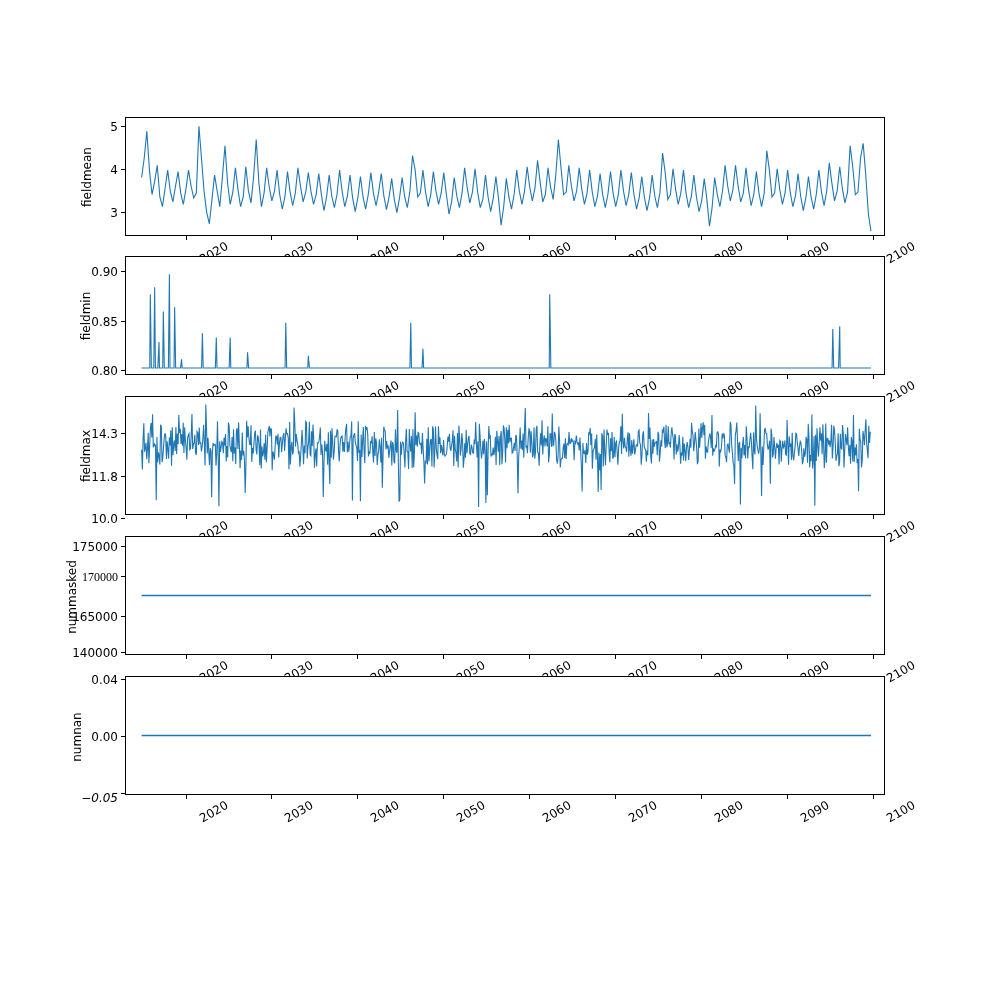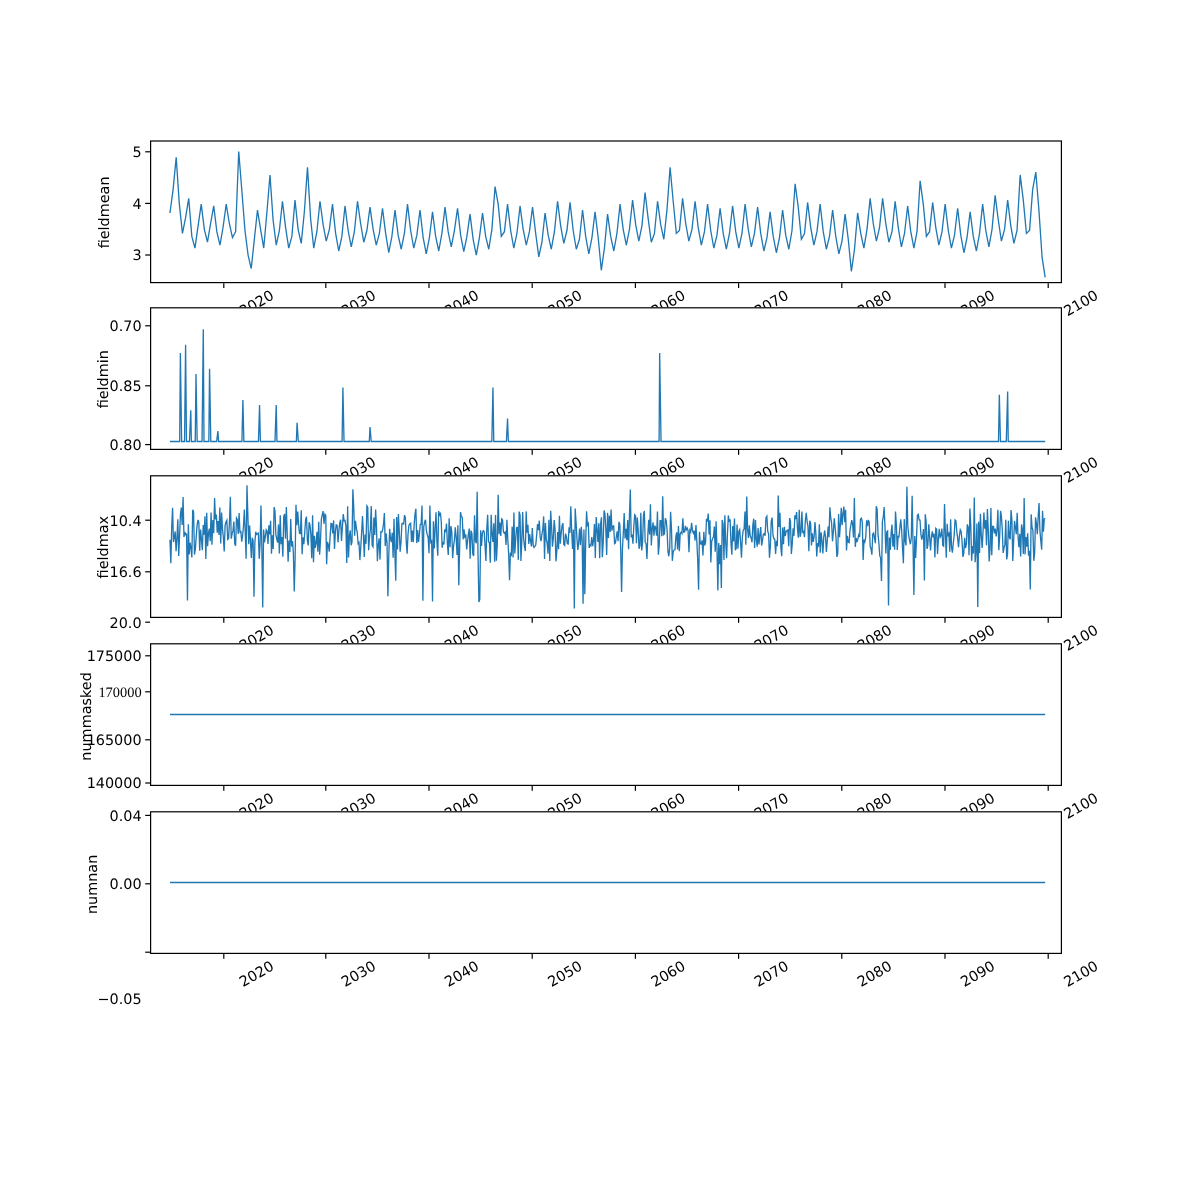--- a/index.html
+++ b/index.html
@@ -63,21 +63,21 @@
   <div class="xtick-rot" style="left:794px;top:239px;">2090</div>
   <div class="xtick-mark" style="left:873px;top:236px;"></div>
   <div class="xtick-rot" style="left:880px;top:239px;">2100</div>
 
   <div class="panel" style="left:125px;top:256px;width:760px;height:119px;">
     <svg viewBox="0 0 760 119" preserveAspectRatio="none">
       <polyline id="p2" fill="none" stroke="#1f77b4" stroke-width="1.1" points="15.67,112.83 16.48,112.83 17.30,112.83 18.11,112.83 18.92,112.83 19.73,112.83 20.55,112.83 21.36,112.83 22.17,112.83 22.98,112.83 23.80,112.83 24.38,37.90 25.42,112.83 26.23,112.83 27.05,112.83 27.86,112.83 28.73,30.85 29.48,112.83 30.30,112.83 31.11,112.83 31.92,112.83 33.08,86.39 33.55,112.83 34.36,112.83 35.17,112.83 35.98,112.83 36.80,112.83 37.43,55.53 38.42,112.83 39.23,112.83 40.05,112.83 40.86,112.83 41.67,112.83 42.48,112.83 43.53,17.63 44.11,112.83 44.92,112.83 45.73,112.83 46.55,112.83 47.36,112.83 48.17,112.83 48.75,51.13 49.80,112.83 50.61,112.83 51.42,112.83 52.23,112.83 53.05,112.83 53.86,112.83 54.67,112.83 55.72,104.01 56.30,112.83 57.11,112.83 57.92,112.83 58.73,112.83 59.55,112.83 60.36,112.83 61.17,112.83 61.98,112.83 62.80,112.83 63.61,112.83 64.42,112.83 65.23,112.83 66.05,112.83 66.86,112.83 67.67,112.83 68.48,112.83 69.30,112.83 70.11,112.83 70.92,112.83 71.73,112.83 72.55,112.83 73.36,112.83 74.17,112.83 74.98,112.83 75.80,112.83 76.61,77.57 77.42,112.83 78.23,112.83 79.05,112.83 79.86,112.83 80.67,112.83 81.48,112.83 82.30,112.83 83.11,112.83 83.92,112.83 84.73,112.83 85.55,112.83 86.36,112.83 87.17,112.83 87.98,112.83 88.80,112.83 89.61,112.83 90.54,81.98 91.23,112.83 92.05,112.83 92.86,112.83 93.67,112.83 94.48,112.83 95.30,112.83 96.11,112.83 96.92,112.83 97.74,112.83 98.55,112.83 99.36,112.83 100.17,112.83 100.99,112.83 101.80,112.83 102.61,112.83 103.42,112.83 104.47,81.98 105.05,112.83 105.86,112.83 106.67,112.83 107.49,112.83 108.30,112.83 109.11,112.83 109.92,112.83 110.74,112.83 111.55,112.83 112.36,112.83 113.17,112.83 113.99,112.83 114.80,112.83 115.61,112.83 116.42,112.83 117.24,112.83 118.05,112.83 118.86,112.83 119.67,112.83 120.49,112.83 121.30,112.83 121.88,96.96 122.92,112.83 123.74,112.83 124.55,112.83 125.36,112.83 126.17,112.83 126.99,112.83 127.80,112.83 128.61,112.83 129.42,112.83 130.24,112.83 131.05,112.83 131.86,112.83 132.67,112.83 133.49,112.83 134.30,112.83 135.11,112.83 135.92,112.83 136.74,112.83 137.55,112.83 138.36,112.83 139.17,112.83 139.99,112.83 140.80,112.83 141.61,112.83 142.42,112.83 143.24,112.83 144.05,112.83 144.86,112.83 145.67,112.83 146.49,112.83 147.30,112.83 148.11,112.83 148.92,112.83 149.74,112.83 150.55,112.83 151.36,112.83 152.17,112.83 152.99,112.83 153.80,112.83 154.61,112.83 155.42,112.83 156.24,112.83 157.05,112.83 157.86,112.83 158.67,112.83 159.49,112.83 160.18,66.99 161.11,112.83 161.92,112.83 162.74,112.83 163.55,112.83 164.36,112.83 165.17,112.83 165.99,112.83 166.80,112.83 167.61,112.83 168.42,112.83 169.24,112.83 170.05,112.83 170.86,112.83 171.67,112.83 172.49,112.83 173.30,112.83 174.11,112.83 174.92,112.83 175.74,112.83 176.55,112.83 177.36,112.83 178.17,112.83 178.99,112.83 179.80,112.83 180.61,112.83 181.42,112.83 182.24,112.83 182.82,100.49 183.86,112.83 184.68,112.83 185.49,112.83 186.30,112.83 187.11,112.83 187.93,112.83 188.74,112.83 189.55,112.83 190.36,112.83 191.18,112.83 191.99,112.83 192.80,112.83 193.61,112.83 194.43,112.83 195.24,112.83 196.05,112.83 196.86,112.83 197.68,112.83 198.49,112.83 199.30,112.83 200.11,112.83 200.93,112.83 201.74,112.83 202.55,112.83 203.36,112.83 204.18,112.83 204.99,112.83 205.80,112.83 206.61,112.83 207.43,112.83 208.24,112.83 209.05,112.83 209.86,112.83 210.68,112.83 211.49,112.83 212.30,112.83 213.11,112.83 213.93,112.83 214.74,112.83 215.55,112.83 216.36,112.83 217.18,112.83 217.99,112.83 218.80,112.83 219.61,112.83 220.43,112.83 221.24,112.83 222.05,112.83 222.86,112.83 223.68,112.83 224.49,112.83 225.30,112.83 226.11,112.83 226.93,112.83 227.74,112.83 228.55,112.83 229.36,112.83 230.18,112.83 230.99,112.83 231.80,112.83 232.61,112.83 233.43,112.83 234.24,112.83 235.05,112.83 235.86,112.83 236.68,112.83 237.49,112.83 238.30,112.83 239.11,112.83 239.93,112.83 240.74,112.83 241.55,112.83 242.36,112.83 243.18,112.83 243.99,112.83 244.80,112.83 245.61,112.83 246.43,112.83 247.24,112.83 248.05,112.83 248.86,112.83 249.68,112.83 250.49,112.83 251.30,112.83 252.11,112.83 252.93,112.83 253.74,112.83 254.55,112.83 255.36,112.83 256.18,112.83 256.99,112.83 257.80,112.83 258.61,112.83 259.43,112.83 260.24,112.83 261.05,112.83 261.86,112.83 262.68,112.83 263.49,112.83 264.30,112.83 265.11,112.83 265.93,112.83 266.74,112.83 267.55,112.83 268.37,112.83 269.18,112.83 269.99,112.83 270.80,112.83 271.62,112.83 272.43,112.83 273.24,112.83 274.05,112.83 274.87,112.83 275.68,112.83 276.49,112.83 277.30,112.83 278.12,112.83 278.93,112.83 279.74,112.83 280.55,112.83 281.37,112.83 282.18,112.83 282.99,112.83 283.80,112.83 284.62,112.83 285.54,66.99 286.24,112.83 287.05,112.83 287.87,112.83 288.68,112.83 289.49,112.83 290.30,112.83 291.12,112.83 291.93,112.83 292.74,112.83 293.55,112.83 294.37,112.83 295.18,112.83 295.99,112.83 296.80,112.83 297.73,93.44 298.43,112.83 299.24,112.83 300.05,112.83 300.87,112.83 301.68,112.83 302.49,112.83 303.30,112.83 304.12,112.83 304.93,112.83 305.74,112.83 306.55,112.83 307.37,112.83 308.18,112.83 308.99,112.83 309.80,112.83 310.62,112.83 311.43,112.83 312.24,112.83 313.05,112.83 313.87,112.83 314.68,112.83 315.49,112.83 316.30,112.83 317.12,112.83 317.93,112.83 318.74,112.83 319.55,112.83 320.37,112.83 321.18,112.83 321.99,112.83 322.80,112.83 323.62,112.83 324.43,112.83 325.24,112.83 326.05,112.83 326.87,112.83 327.68,112.83 328.49,112.83 329.30,112.83 330.12,112.83 330.93,112.83 331.74,112.83 332.55,112.83 333.37,112.83 334.18,112.83 334.99,112.83 335.80,112.83 336.62,112.83 337.43,112.83 338.24,112.83 339.05,112.83 339.87,112.83 340.68,112.83 341.49,112.83 342.30,112.83 343.12,112.83 343.93,112.83 344.74,112.83 345.55,112.83 346.37,112.83 347.18,112.83 347.99,112.83 348.80,112.83 349.62,112.83 350.43,112.83 351.24,112.83 352.05,112.83 352.87,112.83 353.68,112.83 354.49,112.83 355.31,112.83 356.12,112.83 356.93,112.83 357.74,112.83 358.56,112.83 359.37,112.83 360.18,112.83 360.99,112.83 361.81,112.83 362.62,112.83 363.43,112.83 364.24,112.83 365.06,112.83 365.87,112.83 366.68,112.83 367.49,112.83 368.31,112.83 369.12,112.83 369.93,112.83 370.74,112.83 371.56,112.83 372.37,112.83 373.18,112.83 373.99,112.83 374.81,112.83 375.62,112.83 376.43,112.83 377.24,112.83 378.06,112.83 378.87,112.83 379.68,112.83 380.49,112.83 381.31,112.83 382.12,112.83 382.93,112.83 383.74,112.83 384.56,112.83 385.37,112.83 386.18,112.83 386.99,112.83 387.81,112.83 388.62,112.83 389.43,112.83 390.24,112.83 391.06,112.83 391.87,112.83 392.68,112.83 393.49,112.83 394.31,112.83 395.12,112.83 395.93,112.83 396.74,112.83 397.56,112.83 398.37,112.83 399.18,112.83 399.99,112.83 400.81,112.83 401.62,112.83 402.43,112.83 403.24,112.83 404.06,112.83 404.87,112.83 405.68,112.83 406.49,112.83 407.31,112.83 408.12,112.83 408.93,112.83 409.74,112.83 410.56,112.83 411.37,112.83 412.18,112.83 412.99,112.83 413.81,112.83 414.62,112.83 415.43,112.83 416.24,112.83 417.06,112.83 417.87,112.83 418.68,112.83 419.49,112.83 420.31,112.83 421.12,112.83 421.93,112.83 422.74,112.83 423.56,112.83 424.37,112.83 424.83,37.90 425.99,112.83 426.81,112.83 427.62,112.83 428.43,112.83 429.24,112.83 430.06,112.83 430.87,112.83 431.68,112.83 432.49,112.83 433.31,112.83 434.12,112.83 434.93,112.83 435.74,112.83 436.56,112.83 437.37,112.83 438.18,112.83 439.00,112.83 439.81,112.83 440.62,112.83 441.43,112.83 442.25,112.83 443.06,112.83 443.87,112.83 444.68,112.83 445.50,112.83 446.31,112.83 447.12,112.83 447.93,112.83 448.75,112.83 449.56,112.83 450.37,112.83 451.18,112.83 452.00,112.83 452.81,112.83 453.62,112.83 454.43,112.83 455.25,112.83 456.06,112.83 456.87,112.83 457.68,112.83 458.50,112.83 459.31,112.83 460.12,112.83 460.93,112.83 461.75,112.83 462.56,112.83 463.37,112.83 464.18,112.83 465.00,112.83 465.81,112.83 466.62,112.83 467.43,112.83 468.25,112.83 469.06,112.83 469.87,112.83 470.68,112.83 471.50,112.83 472.31,112.83 473.12,112.83 473.93,112.83 474.75,112.83 475.56,112.83 476.37,112.83 477.18,112.83 478.00,112.83 478.81,112.83 479.62,112.83 480.43,112.83 481.25,112.83 482.06,112.83 482.87,112.83 483.68,112.83 484.50,112.83 485.31,112.83 486.12,112.83 486.93,112.83 487.75,112.83 488.56,112.83 489.37,112.83 490.18,112.83 491.00,112.83 491.81,112.83 492.62,112.83 493.43,112.83 494.25,112.83 495.06,112.83 495.87,112.83 496.68,112.83 497.50,112.83 498.31,112.83 499.12,112.83 499.93,112.83 500.75,112.83 501.56,112.83 502.37,112.83 503.18,112.83 504.00,112.83 504.81,112.83 505.62,112.83 506.43,112.83 507.25,112.83 508.06,112.83 508.87,112.83 509.68,112.83 510.50,112.83 511.31,112.83 512.12,112.83 512.93,112.83 513.75,112.83 514.56,112.83 515.37,112.83 516.18,112.83 517.00,112.83 517.81,112.83 518.62,112.83 519.43,112.83 520.25,112.83 521.06,112.83 521.87,112.83 522.68,112.83 523.50,112.83 524.31,112.83 525.12,112.83 525.94,112.83 526.75,112.83 527.56,112.83 528.37,112.83 529.19,112.83 530.00,112.83 530.81,112.83 531.62,112.83 532.44,112.83 533.25,112.83 534.06,112.83 534.87,112.83 535.69,112.83 536.50,112.83 537.31,112.83 538.12,112.83 538.94,112.83 539.75,112.83 540.56,112.83 541.37,112.83 542.19,112.83 543.00,112.83 543.81,112.83 544.62,112.83 545.44,112.83 546.25,112.83 547.06,112.83 547.87,112.83 548.69,112.83 549.50,112.83 550.31,112.83 551.12,112.83 551.94,112.83 552.75,112.83 553.56,112.83 554.37,112.83 555.19,112.83 556.00,112.83 556.81,112.83 557.62,112.83 558.44,112.83 559.25,112.83 560.06,112.83 560.87,112.83 561.69,112.83 562.50,112.83 563.31,112.83 564.12,112.83 564.94,112.83 565.75,112.83 566.56,112.83 567.37,112.83 568.19,112.83 569.00,112.83 569.81,112.83 570.62,112.83 571.44,112.83 572.25,112.83 573.06,112.83 573.87,112.83 574.69,112.83 575.50,112.83 576.31,112.83 577.12,112.83 577.94,112.83 578.75,112.83 579.56,112.83 580.37,112.83 581.19,112.83 582.00,112.83 582.81,112.83 583.62,112.83 584.44,112.83 585.25,112.83 586.06,112.83 586.87,112.83 587.69,112.83 588.50,112.83 589.31,112.83 590.12,112.83 590.94,112.83 591.75,112.83 592.56,112.83 593.37,112.83 594.19,112.83 595.00,112.83 595.81,112.83 596.62,112.83 597.44,112.83 598.25,112.83 599.06,112.83 599.87,112.83 600.69,112.83 601.50,112.83 602.31,112.83 603.12,112.83 603.94,112.83 604.75,112.83 605.56,112.83 606.37,112.83 607.19,112.83 608.00,112.83 608.81,112.83 609.63,112.83 610.44,112.83 611.25,112.83 612.06,112.83 612.88,112.83 613.69,112.83 614.50,112.83 615.31,112.83 616.13,112.83 616.94,112.83 617.75,112.83 618.56,112.83 619.38,112.83 620.19,112.83 621.00,112.83 621.81,112.83 622.63,112.83 623.44,112.83 624.25,112.83 625.06,112.83 625.88,112.83 626.69,112.83 627.50,112.83 628.31,112.83 629.13,112.83 629.94,112.83 630.75,112.83 631.56,112.83 632.38,112.83 633.19,112.83 634.00,112.83 634.81,112.83 635.63,112.83 636.44,112.83 637.25,112.83 638.06,112.83 638.88,112.83 639.69,112.83 640.50,112.83 641.31,112.83 642.13,112.83 642.94,112.83 643.75,112.83 644.56,112.83 645.38,112.83 646.19,112.83 647.00,112.83 647.81,112.83 648.63,112.83 649.44,112.83 650.25,112.83 651.06,112.83 651.88,112.83 652.69,112.83 653.50,112.83 654.31,112.83 655.13,112.83 655.94,112.83 656.75,112.83 657.56,112.83 658.38,112.83 659.19,112.83 660.00,112.83 660.81,112.83 661.63,112.83 662.44,112.83 663.25,112.83 664.06,112.83 664.88,112.83 665.69,112.83 666.50,112.83 667.31,112.83 668.13,112.83 668.94,112.83 669.75,112.83 670.56,112.83 671.38,112.83 672.19,112.83 673.00,112.83 673.81,112.83 674.63,112.83 675.44,112.83 676.25,112.83 677.06,112.83 677.88,112.83 678.69,112.83 679.50,112.83 680.31,112.83 681.13,112.83 681.94,112.83 682.75,112.83 683.56,112.83 684.38,112.83 685.19,112.83 686.00,112.83 686.81,112.83 687.63,112.83 688.44,112.83 689.25,112.83 690.06,112.83 690.88,112.83 691.69,112.83 692.50,112.83 693.32,112.83 694.13,112.83 694.94,112.83 695.75,112.83 696.57,112.83 697.38,112.83 698.19,112.83 699.00,112.83 699.82,112.83 700.63,112.83 701.44,112.83 702.25,112.83 703.07,112.83 703.88,112.83 704.69,112.83 705.50,112.83 706.32,112.83 707.13,112.83 707.94,112.83 708.64,73.16 709.57,112.83 710.38,112.83 711.19,112.83 712.00,112.83 712.82,112.83 713.63,112.83 714.44,112.83 715.60,70.52 716.07,112.83 716.88,112.83 717.69,112.83 718.50,112.83 719.32,112.83 720.13,112.83 720.94,112.83 721.75,112.83 722.57,112.83 723.38,112.83 724.19,112.83 725.00,112.83 725.82,112.83 726.63,112.83 727.44,112.83 728.25,112.83 729.07,112.83 729.88,112.83 730.69,112.83 731.50,112.83 732.32,112.83 733.13,112.83 733.94,112.83 734.75,112.83 735.57,112.83 736.38,112.83 737.19,112.83 738.00,112.83 738.82,112.83 739.63,112.83 740.44,112.83 741.25,112.83 742.07,112.83 742.88,112.83 743.69,112.83 744.50,112.83 745.32,112.83 746.13,112.83 746.94,112.83"></polyline>
     </svg>
   </div>
   <div class="ylabel" style="left:62px;top:309px;transform:rotate(-90deg);">fieldmin</div>
-  <div class="ytick" style="left:78px;top:265px;width:40px;">0.70</div>
+  <div class="ytick" style="left:78px;top:265px;width:40px;">0.90</div>
   <div class="ytick-mark" style="left:121px;top:271px;"></div>
   <div class="ytick" style="left:78px;top:315px;width:40px;">0.85</div>
   <div class="ytick-mark" style="left:121px;top:321px;"></div>
   <div class="ytick" style="left:78px;top:364px;width:40px;">0.80</div>
   <div class="ytick-mark" style="left:121px;top:370px;"></div>
 
   <div class="xtick-mark" style="left:186px;top:375px;"></div>
   <div class="xtick-rot" style="left:193px;top:378px;">2020</div>
   <div class="xtick-mark" style="left:271px;top:375px;"></div>
   <div class="xtick-rot" style="left:278px;top:378px;">2030</div>
@@ -95,25 +95,25 @@
   <div class="xtick-rot" style="left:794px;top:378px;">2090</div>
   <div class="xtick-mark" style="left:873px;top:375px;"></div>
   <div class="xtick-rot" style="left:880px;top:378px;">2100</div>
 
   <div class="panel" style="left:125px;top:396px;width:760px;height:119px;">
     <svg viewBox="0 0 760 119" preserveAspectRatio="none">
       <polyline id="p3" fill="none" stroke="#1f77b4" stroke-width="1.1" points="15.67,53.72 16.40,73.68 17.13,43.30 17.86,26.69 18.60,55.63 19.33,51.52 20.06,46.65 20.79,63.34 21.52,52.33 22.25,36.32 22.98,67.43 23.71,50.01 24.45,32.23 25.18,26.37 25.91,41.15 26.64,17.52 27.37,51.28 28.10,46.99 28.83,49.53 29.56,49.04 30.30,105.13 31.03,40.65 31.76,66.23 32.49,56.22 33.22,60.26 33.95,68.67 34.68,28.24 35.41,30.12 36.15,66.25 36.88,61.70 37.61,51.06 38.34,41.53 39.07,36.86 39.80,39.00 40.53,62.98 41.26,45.04 42.00,53.12 42.73,62.64 43.46,41.20 44.19,49.31 44.92,33.83 45.65,69.91 46.38,30.78 47.11,59.26 47.85,48.20 48.58,44.17 49.31,54.90 50.04,30.56 50.77,57.93 51.50,37.04 52.23,48.14 52.96,18.40 53.70,36.50 54.43,32.27 55.16,47.78 55.89,37.91 56.62,49.55 57.35,26.32 58.08,56.96 58.82,30.70 59.55,44.13 60.28,51.52 61.01,63.72 61.74,41.78 62.47,38.69 63.20,37.24 63.93,53.43 64.67,52.56 65.40,38.44 66.13,17.21 66.86,52.81 67.59,48.66 68.32,46.22 69.05,38.30 69.78,57.13 70.52,58.66 71.25,35.24 71.98,36.62 72.71,48.82 73.44,31.08 74.17,47.68 74.90,46.03 75.63,55.40 76.37,50.34 77.10,42.38 77.83,28.14 78.56,47.18 79.29,69.77 80.02,7.54 80.75,32.27 81.48,57.54 82.22,41.54 82.95,54.62 83.68,69.12 84.41,52.01 85.14,54.21 85.87,101.95 86.60,56.66 87.33,46.90 88.07,49.18 88.80,48.54 89.53,48.12 90.26,69.88 90.99,56.94 91.72,24.68 92.45,59.61 93.18,111.07 93.92,45.07 94.65,55.97 95.38,51.10 96.11,45.26 96.84,46.35 97.57,57.31 98.30,41.35 99.04,49.20 99.77,37.71 100.50,65.50 101.23,49.94 101.96,61.55 102.69,26.01 103.42,29.29 104.15,49.36 104.89,52.99 105.62,56.17 106.35,40.71 107.08,65.39 107.81,32.89 108.54,57.39 109.27,51.29 110.00,68.14 110.74,33.83 111.47,31.74 112.20,52.84 112.93,26.01 113.66,49.37 114.39,72.37 115.12,54.32 115.85,64.09 116.59,36.16 117.32,59.47 118.05,54.82 118.78,64.78 119.51,97.56 120.24,70.20 120.97,24.07 121.70,41.27 122.44,29.76 123.17,41.00 123.90,48.20 124.63,48.42 125.36,28.67 126.09,65.96 126.82,51.75 127.55,57.38 128.29,47.53 129.02,36.60 129.75,34.11 130.48,53.96 131.21,58.51 131.94,38.86 132.67,41.26 133.40,49.24 134.14,69.44 134.87,33.04 135.60,72.76 136.33,50.37 137.06,60.49 137.79,56.79 138.52,46.96 139.25,63.77 139.99,38.42 140.72,66.34 141.45,54.14 142.18,36.08 142.91,32.63 143.64,29.42 144.37,40.20 145.11,32.04 145.84,32.93 146.57,74.51 147.30,55.51 148.03,58.05 148.76,63.76 149.49,50.88 150.22,39.79 150.96,40.11 151.69,48.28 152.42,37.30 153.15,61.43 153.88,46.69 154.61,40.99 155.34,41.44 156.07,55.89 156.81,46.31 157.54,39.30 158.27,36.67 159.00,54.63 159.73,43.02 160.46,31.84 161.19,37.61 161.92,37.31 162.66,41.65 163.39,73.43 164.12,25.41 164.85,68.68 165.58,51.26 166.31,45.62 167.04,58.39 167.77,55.72 168.51,10.83 169.24,26.48 169.97,50.31 170.70,37.60 171.43,44.09 172.16,47.44 172.89,57.05 173.62,56.08 174.36,70.93 175.09,60.08 175.82,47.51 176.55,33.57 177.28,48.77 178.01,68.31 178.74,49.33 179.47,57.16 180.21,24.99 180.94,26.17 181.67,62.58 182.40,51.57 183.13,44.92 183.86,25.17 184.59,58.49 185.33,59.71 186.06,34.86 186.79,49.73 187.52,28.05 188.25,43.07 188.98,71.96 189.71,58.19 190.44,52.47 191.18,70.52 191.91,46.87 192.64,47.17 193.37,45.45 194.10,40.35 194.83,31.05 195.56,59.05 196.29,48.21 197.03,56.41 197.76,101.61 198.49,67.79 199.22,44.43 199.95,52.79 200.68,55.60 201.41,47.68 202.14,68.92 202.88,35.92 203.61,65.38 204.34,88.48 205.07,34.46 205.80,61.89 206.53,31.85 207.26,46.01 207.99,63.79 208.73,55.64 209.46,40.11 210.19,39.76 210.92,40.32 211.65,32.85 212.38,34.99 213.11,55.50 213.84,65.56 214.58,49.05 215.31,41.60 216.04,40.37 216.77,39.75 217.50,55.61 218.23,45.83 218.96,55.82 219.69,41.31 220.43,31.93 221.16,27.37 221.89,56.52 222.62,45.57 223.35,55.59 224.08,49.29 224.81,40.72 225.55,40.53 226.28,24.74 227.01,105.39 227.74,42.68 228.47,38.68 229.20,36.74 229.93,45.95 230.66,49.43 231.40,51.50 232.13,65.16 232.86,24.71 233.59,56.94 234.32,53.76 235.05,106.13 235.78,38.04 236.51,61.11 237.25,43.89 237.98,30.48 238.71,54.75 239.44,67.22 240.17,29.37 240.90,33.56 241.63,30.71 242.36,38.25 243.10,60.48 243.83,55.37 244.56,57.69 245.29,44.73 246.02,47.23 246.75,40.05 247.48,56.79 248.21,66.64 248.95,35.56 249.68,60.07 250.41,42.04 251.14,46.56 251.87,69.23 252.60,59.31 253.33,54.32 254.06,43.07 254.80,51.12 255.53,66.51 256.26,41.42 256.99,92.20 257.72,60.34 258.45,30.18 259.18,34.01 259.91,34.59 260.65,53.33 261.38,44.77 262.11,52.39 262.84,49.16 263.57,61.87 264.30,55.05 265.03,48.96 265.76,44.16 266.50,69.68 267.23,45.91 267.96,48.30 268.69,65.80 269.42,67.40 270.15,32.85 270.88,54.78 271.62,56.68 272.35,13.11 273.08,67.39 273.81,106.41 274.54,104.26 275.27,45.59 276.00,58.87 276.73,47.96 277.47,45.97 278.20,46.76 278.93,58.34 279.66,71.67 280.39,44.43 281.12,32.45 281.85,55.50 282.58,55.87 283.32,73.17 284.05,32.44 284.78,48.74 285.51,55.60 286.24,39.75 286.97,72.33 287.70,32.76 288.43,71.41 289.17,57.14 289.90,15.46 290.63,49.06 291.36,39.11 292.09,50.44 292.82,36.11 293.55,36.80 294.28,46.89 295.02,48.15 295.75,47.23 296.48,58.08 297.21,36.70 297.94,53.06 298.67,65.76 299.40,88.04 300.13,64.49 300.87,67.59 301.60,42.39 302.33,68.66 303.06,30.70 303.79,65.36 304.52,53.84 305.25,43.51 305.98,43.27 306.72,70.74 307.45,29.79 308.18,32.86 308.91,71.73 309.64,55.00 310.37,30.14 311.10,51.78 311.84,59.18 312.57,63.27 313.30,29.66 314.03,47.68 314.76,40.99 315.49,57.24 316.22,48.86 316.95,54.52 317.69,59.39 318.42,43.77 319.15,58.22 319.88,60.17 320.61,59.28 321.34,57.90 322.07,49.56 322.80,40.32 323.54,45.54 324.27,37.53 325.00,51.70 325.73,54.82 326.46,49.09 327.19,44.57 327.92,33.91 328.65,70.10 329.39,39.53 330.12,53.40 330.85,56.65 331.58,65.54 332.31,36.69 333.04,71.65 333.77,29.05 334.50,41.51 335.24,59.55 335.97,52.64 336.70,36.96 337.43,44.55 338.16,71.98 338.89,63.69 339.62,47.11 340.35,61.77 341.09,33.29 341.82,57.09 342.55,48.20 343.28,41.74 344.01,39.62 344.74,57.78 345.47,58.54 346.20,48.44 346.94,51.36 347.67,56.92 348.40,57.24 349.13,43.15 349.86,47.85 350.59,25.41 351.32,45.95 352.05,61.43 352.79,45.08 353.52,111.93 354.25,27.31 354.98,38.70 355.71,52.39 356.44,62.41 357.17,56.25 357.91,44.16 358.64,58.15 359.37,42.64 360.10,54.52 360.83,107.90 361.56,45.03 362.29,99.97 363.02,56.16 363.76,29.49 364.49,41.21 365.22,39.91 365.95,60.60 366.68,58.18 367.41,58.75 368.14,51.46 368.87,59.14 369.61,54.07 370.34,40.42 371.07,69.15 371.80,34.35 372.53,44.85 373.26,55.58 373.99,39.80 374.72,69.31 375.46,40.49 376.19,34.72 376.92,68.46 377.65,56.35 378.38,28.91 379.11,31.78 379.84,44.63 380.57,66.69 381.31,30.83 382.04,52.20 382.77,33.22 383.50,47.16 384.23,28.15 384.96,45.99 385.69,42.39 386.42,41.98 387.16,57.08 387.89,56.44 388.62,51.15 389.35,46.55 390.08,54.93 390.81,38.55 391.54,40.64 392.27,60.78 393.01,97.94 393.74,61.27 394.47,47.74 395.20,31.12 395.93,52.58 396.66,44.40 397.39,54.16 398.13,37.07 398.86,61.69 399.59,33.14 400.32,11.15 401.05,51.57 401.78,49.39 402.51,57.10 403.24,42.13 403.98,32.53 404.71,33.51 405.44,56.71 406.17,34.80 406.90,45.80 407.63,61.36 408.36,58.56 409.09,30.76 409.83,62.77 410.56,56.20 411.29,32.94 412.02,29.31 412.75,55.87 413.48,56.79 414.21,70.00 414.94,49.71 415.68,36.79 416.41,49.30 417.14,23.55 417.87,58.53 418.60,44.43 419.33,38.94 420.06,50.26 420.79,41.72 421.53,43.70 422.26,50.24 422.99,29.85 423.72,66.31 424.45,58.55 425.18,37.45 425.91,37.65 426.64,50.68 427.38,16.86 428.11,49.41 428.84,48.83 429.57,35.46 430.30,37.55 431.03,45.28 431.76,63.85 432.49,67.71 433.23,60.41 433.96,30.06 434.69,43.86 435.42,71.56 436.15,63.82 436.88,62.36 437.61,62.22 438.35,51.40 439.08,47.39 439.81,61.96 440.54,42.09 441.27,63.32 442.00,48.55 442.73,47.33 443.46,48.50 444.20,35.56 444.93,47.34 445.66,47.19 446.39,41.91 447.12,45.21 447.85,43.77 448.58,45.88 449.31,64.30 450.05,45.56 450.78,46.94 451.51,39.28 452.24,45.70 452.97,47.96 453.70,46.13 454.43,54.39 455.16,41.13 455.90,55.10 456.63,71.11 457.36,96.08 458.09,46.92 458.82,57.13 459.55,57.41 460.28,54.17 461.01,67.07 461.75,46.88 462.48,58.63 463.21,55.54 463.94,36.00 464.67,38.18 465.40,31.45 466.13,49.15 466.86,37.26 467.60,73.00 468.33,54.74 469.06,52.88 469.79,51.19 470.52,42.48 471.25,63.81 471.98,38.12 472.71,61.10 473.45,96.67 474.18,56.48 474.91,74.45 475.64,58.07 476.37,94.63 477.10,36.94 477.83,40.34 478.56,70.80 479.30,32.99 480.03,55.93 480.76,69.45 481.49,48.42 482.22,33.10 482.95,38.51 483.68,36.42 484.42,56.40 485.15,66.38 485.88,42.03 486.61,55.12 487.34,35.63 488.07,62.59 488.80,61.01 489.53,40.76 490.27,61.29 491.00,46.68 491.73,45.12 492.46,55.75 493.19,68.94 493.92,51.76 494.65,45.40 495.38,44.68 496.12,29.72 496.85,57.89 497.58,17.00 498.31,45.01 499.04,52.21 499.77,41.39 500.50,50.34 501.23,51.88 501.97,55.86 502.70,41.07 503.43,35.82 504.16,60.70 504.89,36.92 505.62,53.87 506.35,59.65 507.08,43.86 507.82,57.77 508.55,49.76 509.28,42.98 510.01,58.58 510.74,54.39 511.47,49.02 512.20,48.48 512.93,50.32 513.67,34.95 514.40,33.69 515.13,46.42 515.86,48.78 516.59,68.85 517.32,59.48 518.05,38.18 518.78,34.94 519.52,49.89 520.25,52.80 520.98,53.12 521.71,65.73 522.44,54.55 523.17,59.19 523.90,16.17 524.64,42.79 525.37,30.92 526.10,60.18 526.83,67.65 527.56,43.24 528.29,57.57 529.02,42.71 529.75,50.54 530.49,46.74 531.22,45.93 531.95,45.37 532.68,59.18 533.41,35.37 534.14,38.37 534.87,65.79 535.60,57.30 536.34,43.94 537.07,50.37 537.80,32.96 538.53,36.19 539.26,30.17 539.99,44.51 540.72,51.97 541.45,28.26 542.19,51.19 542.92,47.73 543.65,29.82 544.38,47.20 545.11,46.62 545.84,51.45 546.57,37.36 547.30,30.78 548.04,38.17 548.77,42.56 549.50,63.49 550.23,37.59 550.96,39.87 551.69,58.53 552.42,48.14 553.15,55.55 553.89,51.03 554.62,38.67 555.35,48.81 556.08,67.85 556.81,56.50 557.54,59.64 558.27,40.49 559.00,64.60 559.74,47.36 560.47,54.55 561.20,65.33 561.93,51.65 562.66,45.82 563.39,50.91 564.12,64.13 564.85,54.83 565.59,42.55 566.32,51.61 567.05,26.16 567.78,34.87 568.51,39.48 569.24,55.03 569.97,46.90 570.71,35.54 571.44,43.34 572.17,51.66 572.90,68.25 573.63,65.41 574.36,31.96 575.09,51.47 575.82,41.03 576.56,26.67 577.29,41.41 578.02,31.45 578.75,25.64 579.48,38.91 580.21,28.22 580.94,62.86 581.67,50.31 582.41,55.69 583.14,56.17 583.87,45.63 584.60,41.27 585.33,37.12 586.06,40.29 586.79,51.76 587.52,18.28 588.26,59.72 588.99,52.16 589.72,55.61 590.45,53.11 591.18,49.63 591.91,51.25 592.64,36.15 593.37,35.45 594.11,38.39 594.84,70.80 595.57,53.60 596.30,55.38 597.03,51.50 597.76,37.22 598.49,42.18 599.22,36.83 599.96,39.18 600.69,59.13 601.42,61.28 602.15,66.38 602.88,48.80 603.61,47.91 604.34,52.56 605.07,56.66 605.81,25.29 606.54,28.00 607.27,48.90 608.00,56.46 608.73,66.92 609.46,69.38 610.19,88.58 610.93,38.30 611.66,34.58 612.39,26.05 613.12,43.33 613.85,65.39 614.58,47.02 615.31,46.26 616.04,109.35 616.78,51.77 617.51,62.27 618.24,47.85 618.97,40.73 619.70,59.54 620.43,48.83 621.16,62.16 621.89,29.76 622.63,41.22 623.36,62.43 624.09,50.93 624.82,51.22 625.55,43.45 626.28,36.40 627.01,45.18 627.74,60.19 628.48,73.52 629.21,36.23 629.94,54.96 630.67,58.46 631.40,8.78 632.13,41.62 632.86,49.48 633.59,54.08 634.33,57.52 635.06,52.44 635.79,16.51 636.52,56.57 637.25,100.57 637.98,50.45 638.71,69.12 639.44,52.41 640.18,32.88 640.91,32.11 641.64,36.87 642.37,36.99 643.10,48.74 643.83,53.64 644.56,50.62 645.29,44.61 646.03,88.32 646.76,32.05 647.49,38.18 648.22,61.46 648.95,58.38 649.68,40.60 650.41,51.12 651.15,62.69 651.88,52.06 652.61,46.61 653.34,51.79 654.07,48.41 654.80,68.76 655.53,44.02 656.26,44.85 657.00,65.74 657.73,52.72 658.46,44.44 659.19,51.51 659.92,50.06 660.65,44.15 661.38,58.53 662.11,59.08 662.85,23.42 663.58,48.25 664.31,68.88 665.04,40.09 665.77,50.80 666.50,47.44 667.23,63.93 667.96,36.40 668.70,59.98 669.43,64.56 670.16,56.71 670.89,50.36 671.62,36.88 672.35,37.57 673.08,46.62 673.81,52.10 674.55,60.01 675.28,50.32 676.01,45.20 676.74,46.80 677.47,54.53 678.20,68.28 678.93,65.17 679.66,52.13 680.40,60.85 681.13,57.26 681.86,40.66 682.59,43.06 683.32,66.85 684.05,27.20 684.78,41.24 685.51,71.58 686.25,59.00 686.98,65.24 687.71,17.85 688.44,72.76 689.17,62.93 689.90,39.93 690.63,110.67 691.36,38.53 692.10,65.01 692.83,31.72 693.56,49.62 694.29,60.61 695.02,46.82 695.75,30.68 696.48,44.32 697.22,37.03 697.95,58.24 698.68,27.74 699.41,46.37 700.14,72.10 700.87,61.57 701.60,26.88 702.33,66.91 703.07,42.27 703.80,42.49 704.53,48.40 705.26,44.19 705.99,50.93 706.72,44.86 707.45,28.29 708.18,62.61 708.92,51.26 709.65,29.25 710.38,33.75 711.11,45.52 711.84,64.90 712.57,60.35 713.30,57.83 714.03,36.86 714.77,70.44 715.50,66.19 716.23,37.51 716.96,51.52 717.69,53.37 718.42,28.43 719.15,36.93 719.88,71.69 720.62,54.03 721.35,37.75 722.08,43.29 722.81,49.05 723.54,30.75 724.27,51.12 725.00,60.11 725.73,48.72 726.47,67.82 727.20,40.75 727.93,44.76 728.66,65.67 729.39,18.22 730.12,66.22 730.85,51.47 731.58,59.49 732.32,48.12 733.05,67.24 733.78,63.04 734.51,95.93 735.24,32.18 735.97,42.98 736.70,45.81 737.44,71.55 738.17,64.69 738.90,34.61 739.63,39.83 740.36,48.99 741.09,34.31 741.82,22.61 742.55,45.83 743.29,54.42 744.02,62.17 744.75,29.19 745.48,46.84 746.21,36.07 746.94,35.42"></polyline>
     </svg>
   </div>
   <div class="ylabel" style="left:60px;top:449px;transform:rotate(-90deg);">fieldmax</div>
-  <div class="ytick" style="left:78px;top:427px;width:40px;">10.4</div>
+  <div class="ytick" style="left:78px;top:427px;width:40px;">14.3</div>
   <div class="ytick-mark" style="left:121px;top:433px;"></div>
-  <div class="ytick" style="left:78px;top:470px;width:40px;">16.6</div>
+  <div class="ytick" style="left:78px;top:470px;width:40px;">11.8</div>
   <div class="ytick-mark" style="left:121px;top:476px;"></div>
-  <div class="ytick" style="left:78px;top:512px;width:40px;">20.0</div>
+  <div class="ytick" style="left:78px;top:512px;width:40px;">10.0</div>
   <div class="ytick-mark" style="left:121px;top:518px;"></div>
 
   <div class="xtick-mark" style="left:186px;top:515px;"></div>
   <div class="xtick-rot" style="left:193px;top:518px;">2020</div>
   <div class="xtick-mark" style="left:271px;top:515px;"></div>
   <div class="xtick-rot" style="left:278px;top:518px;">2030</div>
   <div class="xtick-mark" style="left:357px;top:515px;"></div>
   <div class="xtick-rot" style="left:364px;top:518px;">2040</div>
   <div class="xtick-mark" style="left:443px;top:515px;"></div>
   <div class="xtick-rot" style="left:450px;top:518px;">2050</div>
@@ -165,21 +165,21 @@
   <div class="panel" style="left:125px;top:676px;width:760px;height:119px;">
     <svg viewBox="0 0 760 119" preserveAspectRatio="none">
       <polyline id="p5" fill="none" stroke="#1f77b4" stroke-width="1.3" points="15.67,59.50 746.94,59.50"></polyline>
     </svg>
   </div>
   <div class="ylabel" style="left:52px;top:730px;transform:rotate(-90deg);">numnan</div>
   <div class="ytick" style="left:70px;top:673px;width:48px;">0.04</div>
   <div class="ytick-mark" style="left:121px;top:679px;"></div>
   <div class="ytick" style="left:70px;top:730px;width:48px;">0.00</div>
   <div class="ytick-mark" style="left:121px;top:736px;"></div>
-  <div class="ytick" style="left:64px;top:826px;width:54px;">−0.05</div>
+  <div class="ytick" style="left:64px;top:791px;width:54px;font-style:italic;">−0.05</div>
   <div class="ytick-mark" style="left:121px;top:793px;"></div>
 
   <div class="xtick-mark" style="left:186px;top:795px;"></div>
   <div class="xtick-rot" style="left:193px;top:798px;">2020</div>
   <div class="xtick-mark" style="left:271px;top:795px;"></div>
   <div class="xtick-rot" style="left:278px;top:798px;">2030</div>
   <div class="xtick-mark" style="left:357px;top:795px;"></div>
   <div class="xtick-rot" style="left:364px;top:798px;">2040</div>
   <div class="xtick-mark" style="left:443px;top:795px;"></div>
   <div class="xtick-rot" style="left:450px;top:798px;">2050</div>

